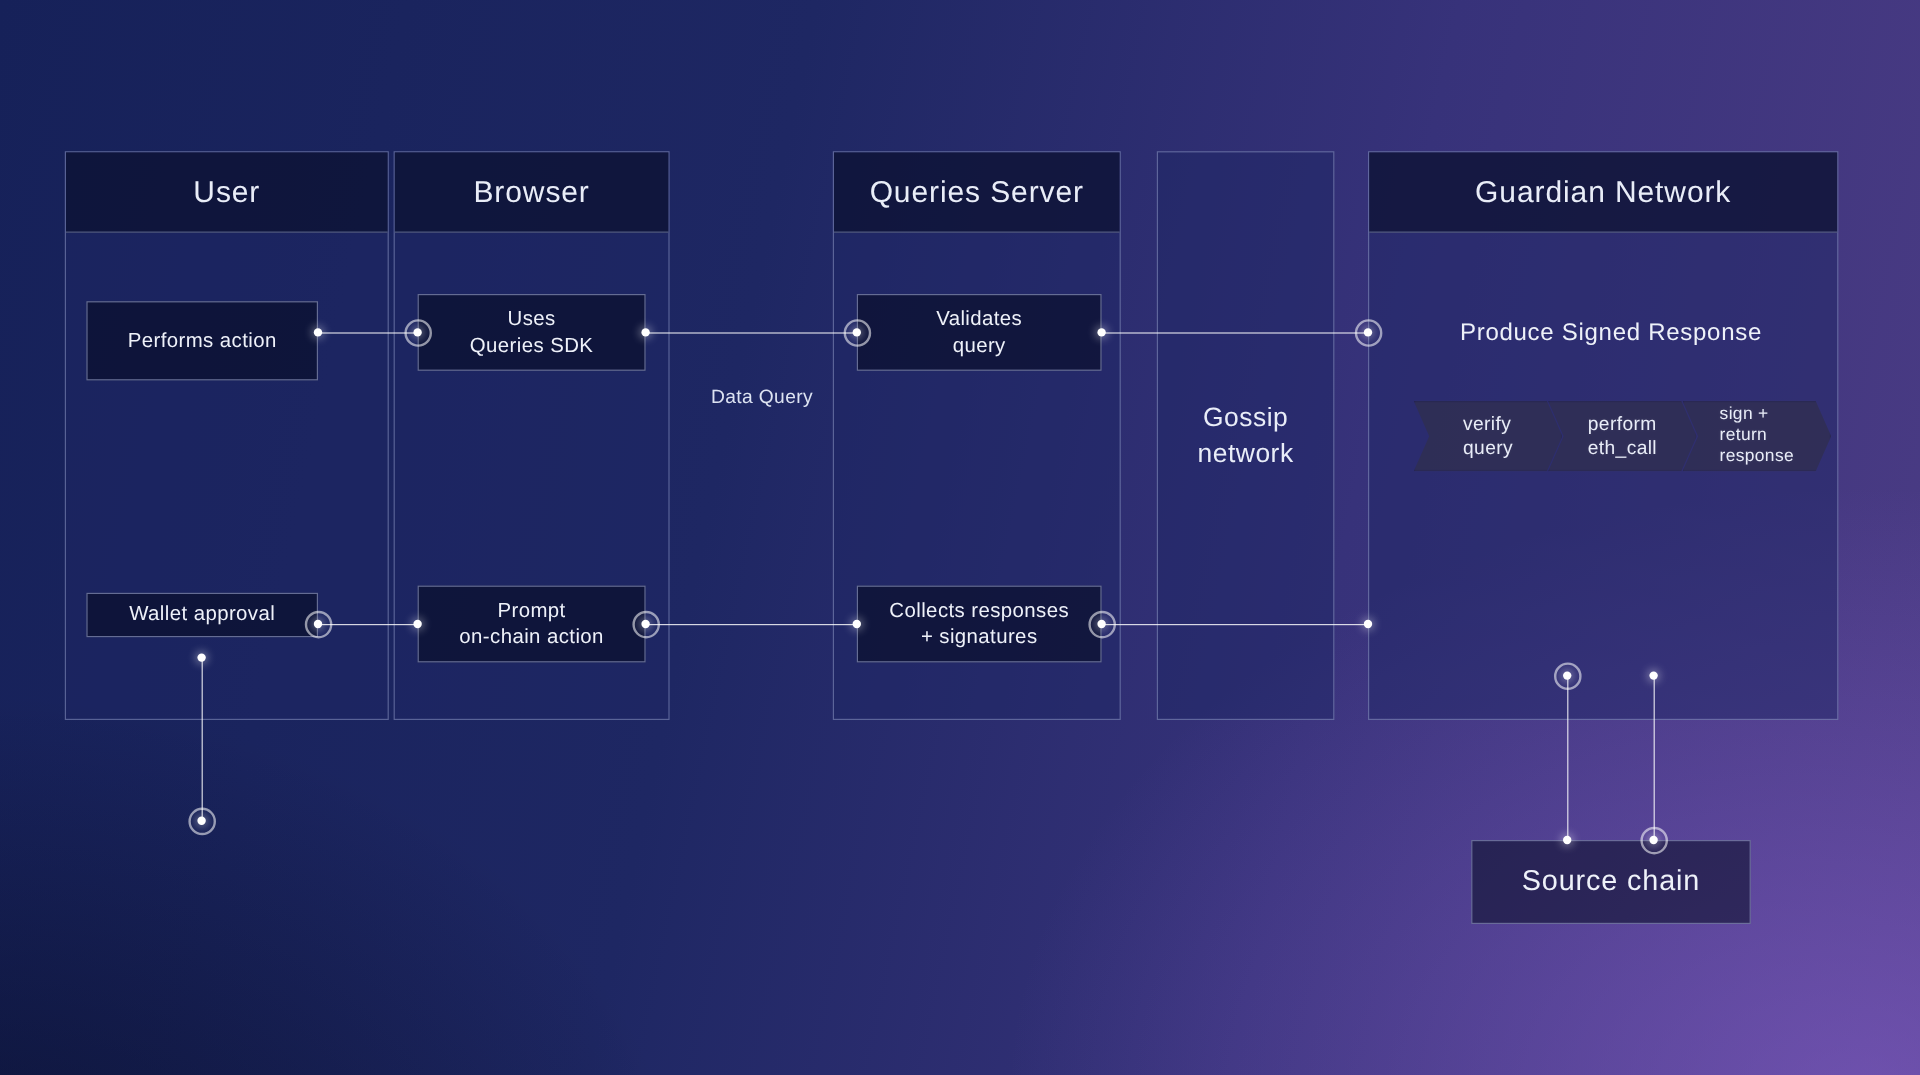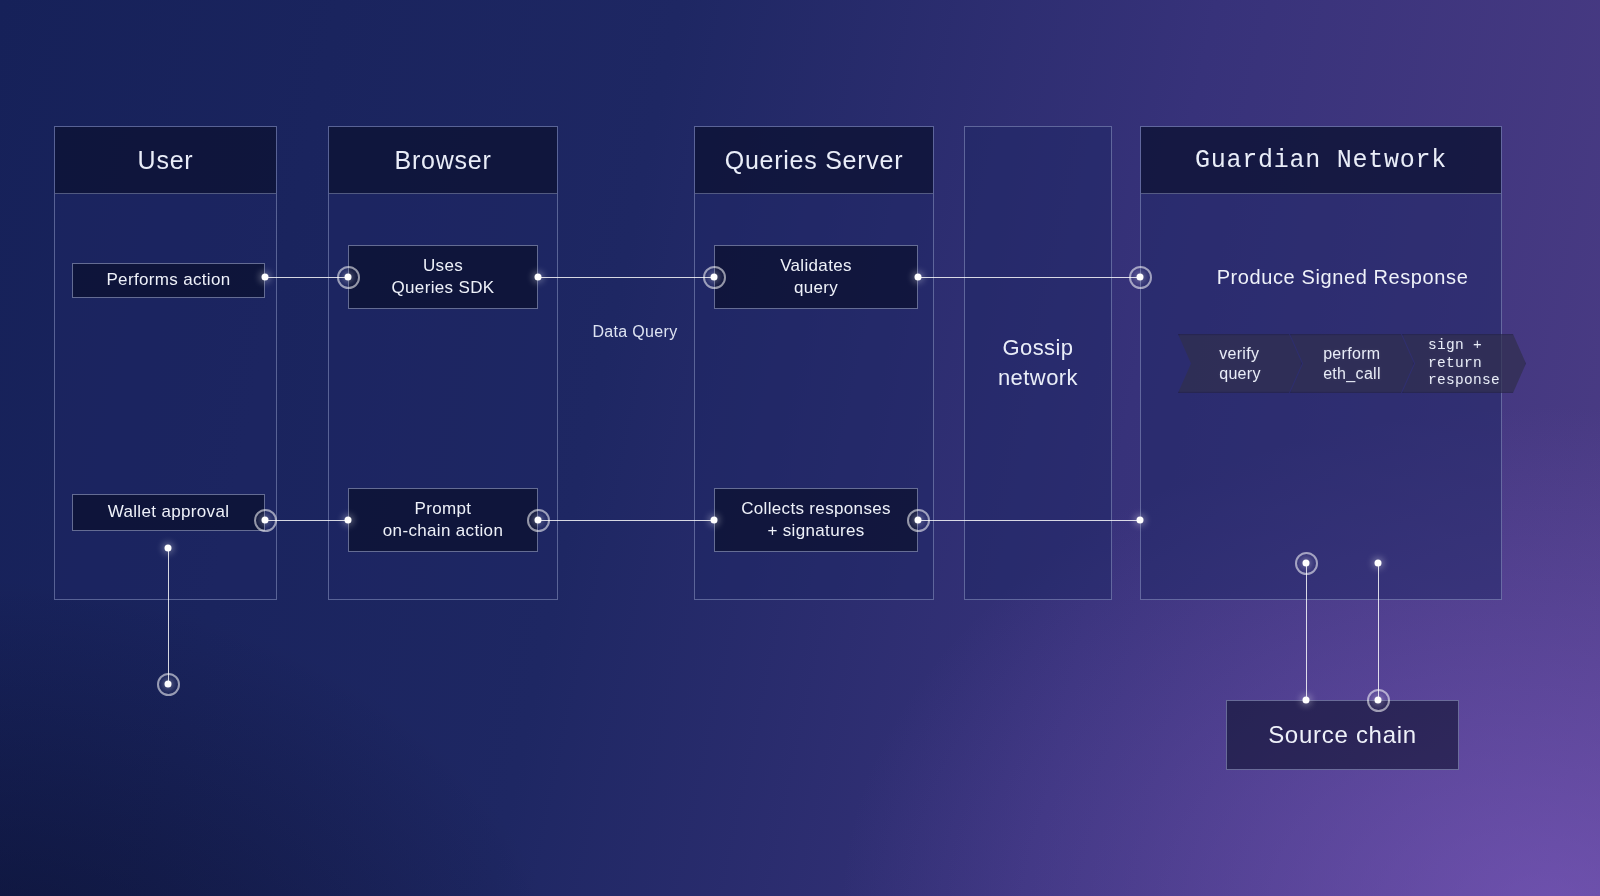--- a/index.html
+++ b/index.html
@@ -54,21 +54,21 @@
     font-size:20px;letter-spacing:.03em;color:#eef1f9;text-align:right;
   }
   .chevron{
     position:absolute;top:334px;width:124px;height:59px;
     background:rgba(12,10,45,0.60);
     clip-path:polygon(0 0, calc(100% - 13px) 0, 100% 50%, calc(100% - 13px) 100%, 0 100%, 13px 50%);
     display:flex;align-items:center;justify-content:center;
     text-align:left;font-size:16px;line-height:1.25;letter-spacing:.02em;color:#e9edf8;
     filter:drop-shadow(0 0 1px rgba(255,255,255,0.45));
   }
-  .chevron.small{font-size:14.5px;line-height:1.2;font-family:Liberation Mono, monospace;}
+  .chevron.small{font-size:14.5px;line-height:1.2;}
   .edge-label{
     position:absolute;left:560px;top:295px;width:150px;
     text-align:center;font-size:16px;letter-spacing:.02em;color:#dde3f2;margin-top:28px;
   }
   .line{position:absolute;background:rgba(255,255,255,0.82);z-index:4;}
   .dot{
     position:absolute;width:7px;height:7px;background:#ffffff;border-radius:50%;
     transform:translate(-50%,-50%);
     box-shadow:0 0 7px 2px rgba(255,255,255,0.35);
     z-index:5;
@@ -77,21 +77,21 @@
     content:"";position:absolute;left:50%;top:50%;width:19px;height:19px;
     border:2px solid rgba(255,255,255,0.55);border-radius:50%;
     transform:translate(-50%,-50%);
   }
 </style>
 </head>
 <body>
 
 <div class="canvas">
 
-  <div class="panel" style="left:54px;top:126px;width:223px;height:474px;">
+  <div class="panel" style="left:54px;top:126px;width:270px;height:474px;">
     <div class="panel-header">
       <span>User</span>
     </div>
   </div>
 
   <div class="panel" style="left:328px;top:126px;width:230px;height:474px;">
     <div class="panel-header">
       <span>Browser</span>
     </div>
   </div>
@@ -100,27 +100,27 @@
     <div class="panel-header">
       <span>Queries Server</span>
     </div>
   </div>
 
   <div class="panel" style="left:964px;top:126px;width:148px;height:474px;">
     <div class="gossip-label multiline">Gossip
 network</div>
   </div>
 
-  <div class="panel" style="left:1140px;top:126px;width:362px;height:474px;font-family:Liberation Mono, monospace;">
+  <div class="panel" style="left:1140px;top:126px;width:392px;height:474px;">
     <div class="panel-header">
       <span>Guardian Network</span>
     </div>
   </div>
 
-  <div class="node" style="left:72px;top:251px;width:193px;height:35px;margin-top:12px;">
+  <div class="node" style="left:72px;top:251px;width:193px;height:66px;">
     <span class="multiline">Performs action</span>
   </div>
   <div class="node" style="left:72px;top:494px;width:193px;height:37px;">
     <span class="multiline">Wallet approval</span>
   </div>
   <div class="node" style="left:348px;top:245px;width:190px;height:64px;">
     <span class="multiline">Uses
 Queries SDK</span>
   </div>
   <div class="node" style="left:348px;top:488px;width:190px;height:64px;">

